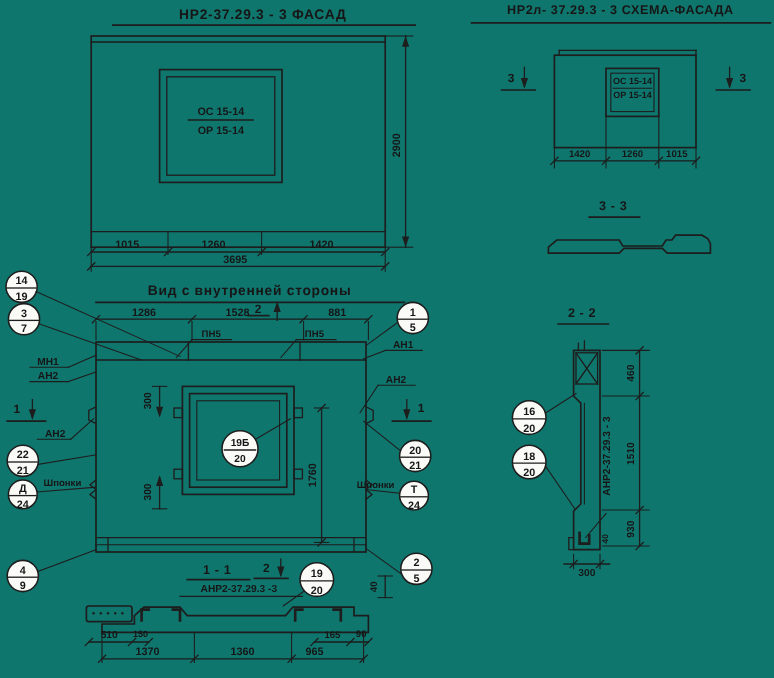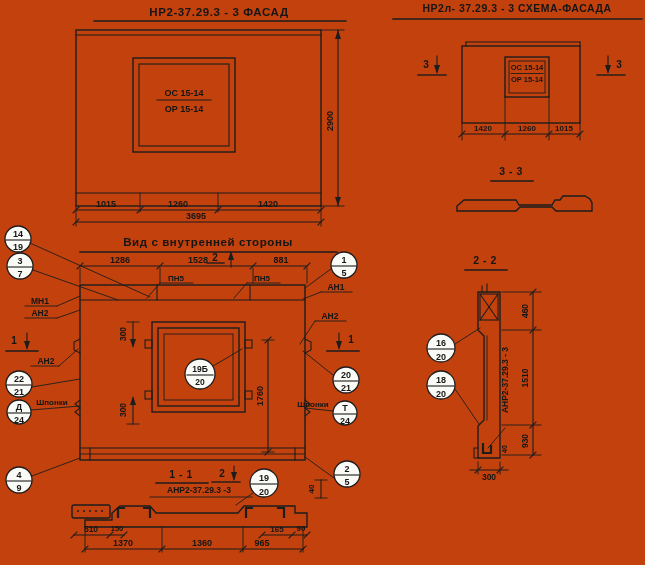--- a/index.html
+++ b/index.html
@@ -1,16 +1,16 @@
 <!DOCTYPE html>
 <html><head>
 <meta charset="utf-8">
 <style>
   html,body{margin:0;padding:0;background:#e8e8e4;}
-  #sheet{position:relative;width:645px;height:565px;background:#c2410c;overflow:hidden;
+  #sheet{position:relative;width:645px;height:565px;background:#0f766e;overflow:hidden;
          font-family:"Liberation Sans",sans-serif;}
   svg{position:absolute;left:0;top:0;}
   .ln{stroke:#1d1d1d;stroke-width:1.4;fill:none;stroke-linecap:square;}
   .md{stroke:#1d1d1d;stroke-width:1.1;fill:none;stroke-linecap:square;}
   .th{stroke:#1d1d1d;stroke-width:0.9;fill:none;stroke-linecap:square;}
   .bold{stroke:#1d1d1d;stroke-width:2.2;fill:none;stroke-linecap:square;}
   .co{stroke:#1d1d1d;stroke-width:1.3;fill:#fafaf6;}
   .ah{fill:#1d1d1d;stroke:none;}
   text{font-family:"Liberation Sans",sans-serif;font-weight:700;fill:#161616;}
   .t12{font-size:11.5px;letter-spacing:.6px;}

